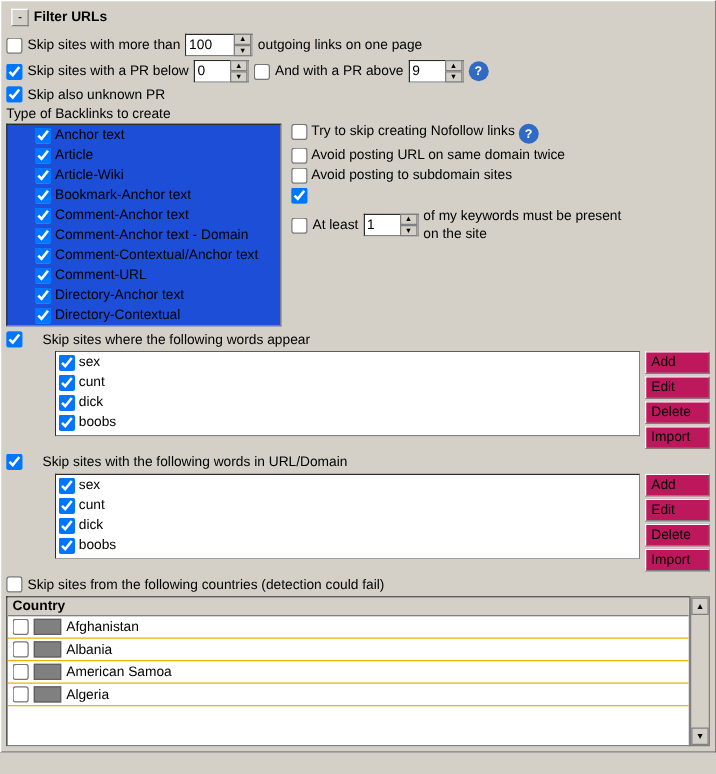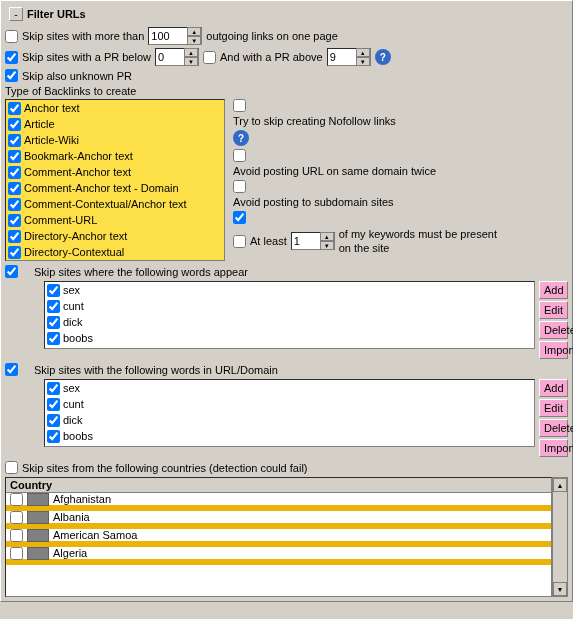--- a/index.html
+++ b/index.html
@@ -102,44 +102,44 @@
       margin-bottom: 2px;
       margin-top: 2px;
     }
     .content-area {
       display: flex;
       gap: 4px;
       margin-bottom: 4px;
     }
     .listbox {
       border: 1px inset #808080;
-      background: #fde047;
+      background: #1d4ed8;
       overflow-y: scroll;
       flex: 1;
+      padding-left: 20px;
     }
     .listbox-item {
       display: flex;
       align-items: center;
       padding: 0 2px;
       height: 16px;
       gap: 3px;
       white-space: nowrap;
     }
     .right-options {
       display: flex;
       flex-direction: column;
       gap: 3px;
       flex: 1;
       padding-left: 4px;
     }
     .option-row {
       display: flex;
       align-items: flex-start;
       gap: 3px;
-      flex-direction: column;
     }
     .question-icon {
       width: 16px;
       height: 16px;
       border-radius: 50%;
       background: #316ac5;
       color: white;
       display: flex;
       align-items: center;
       justify-content: center;
@@ -168,30 +168,30 @@
       overflow-y: scroll;
       flex: 1;
       height: 68px;
     }
     .side-buttons {
       display: flex;
       flex-direction: column;
       gap: 2px;
     }
     .side-btn {
-      width: 29px;
-      background: #f9a8d4;
+      width: 52px;
+      background: #be185d;
       border: 1px solid #808080;
       border-top: 1px solid #ffffff;
       border-left: 1px solid #ffffff;
       padding: 2px 4px;
       font-size: 11px;
       font-family: inherit;
       cursor: pointer;
-      text-align: right;
+      text-align: left;
     }
     .countries-section {
       margin-top: 4px;
     }
     .countries-header {
       display: flex;
       align-items: center;
       gap: 4px;
       margin-bottom: 3px;
     }
@@ -200,21 +200,21 @@
       background: white;
       height: 120px;
       overflow-y: scroll;
     }
     .country-row {
       display: flex;
       align-items: center;
       padding: 1px 4px;
       height: 18px;
       gap: 4px;
-      border-bottom: 6px solid #eab308;
+      border-bottom: 1px solid #eab308;
     }
     .country-flag {
       width: 22px;
       height: 13px;
       background: #808080;
       border: 1px solid #606060;
       flex-shrink: 0;
     }
     .at-least-row {
       display: flex;

